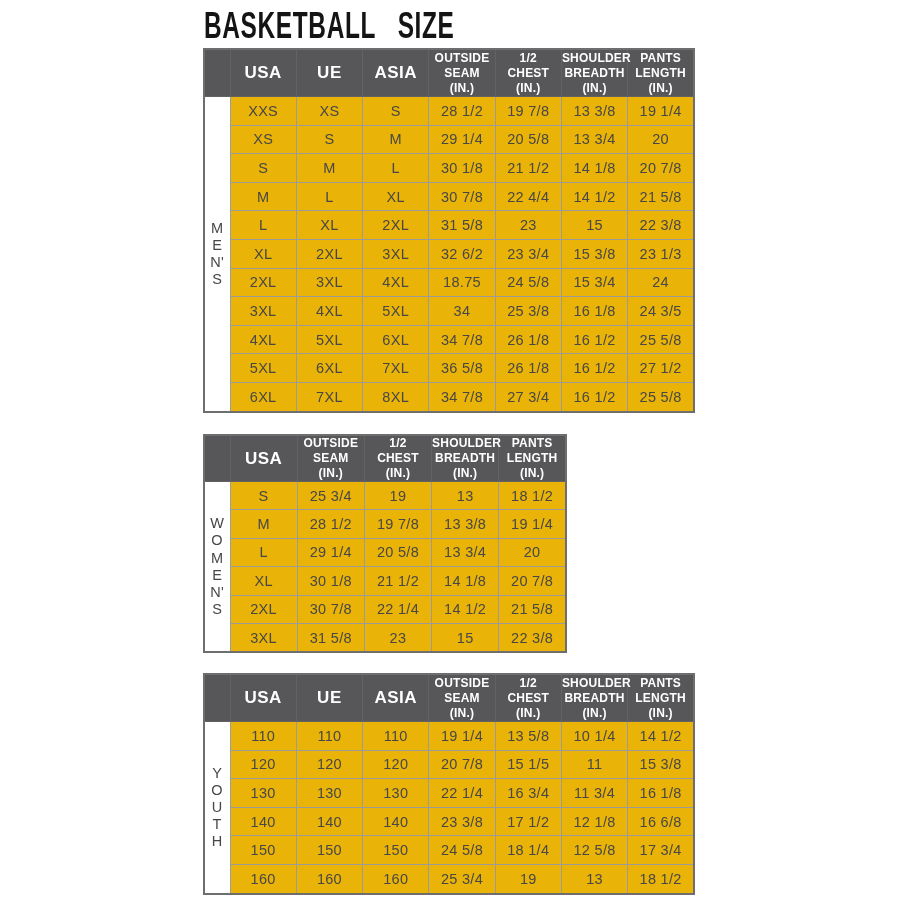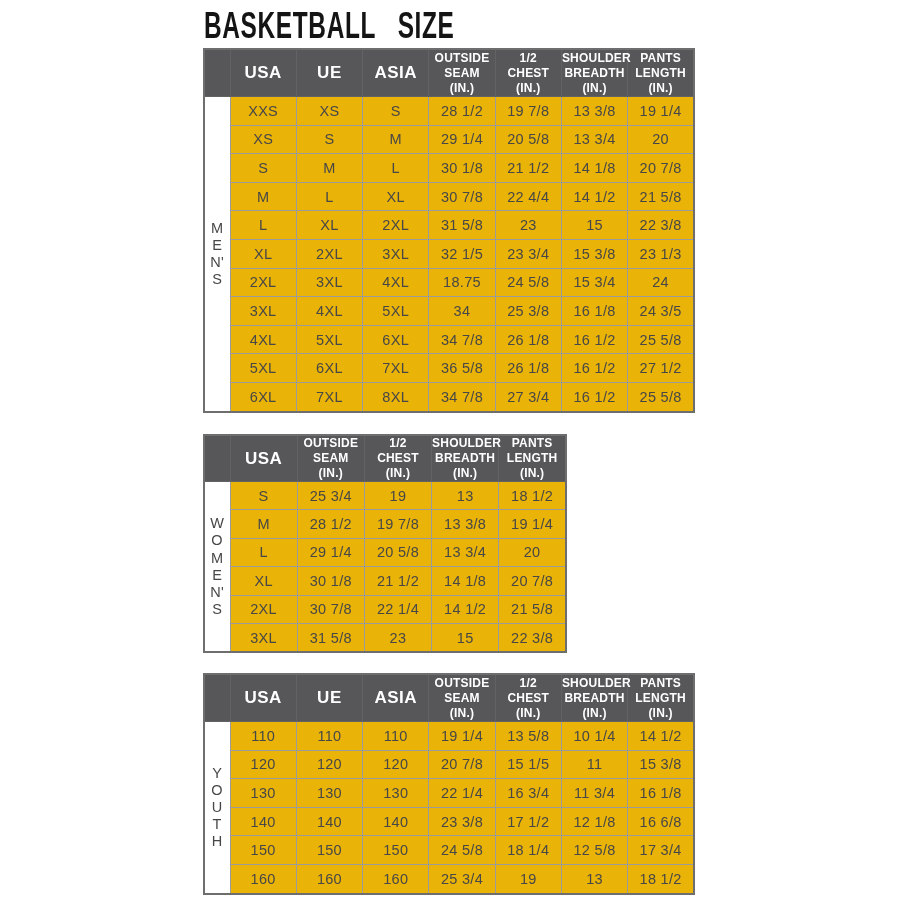--- a/index.html
+++ b/index.html
@@ -121,21 +121,21 @@
         <td>2XL</td>
         <td>31 5/8</td>
         <td>23</td>
         <td>15</td>
         <td>22 3/8</td>
       </tr>
       <tr>
         <td>XL</td>
         <td>2XL</td>
         <td>3XL</td>
-        <td>32 1/5</td>
+        <td>32 6/2</td>
         <td>23 3/4</td>
         <td>15 3/8</td>
         <td>23 1/3</td>
       </tr>
       <tr>
         <td>2XL</td>
         <td>3XL</td>
         <td>4XL</td>
         <td>18.75</td>
         <td>24 5/8</td>

